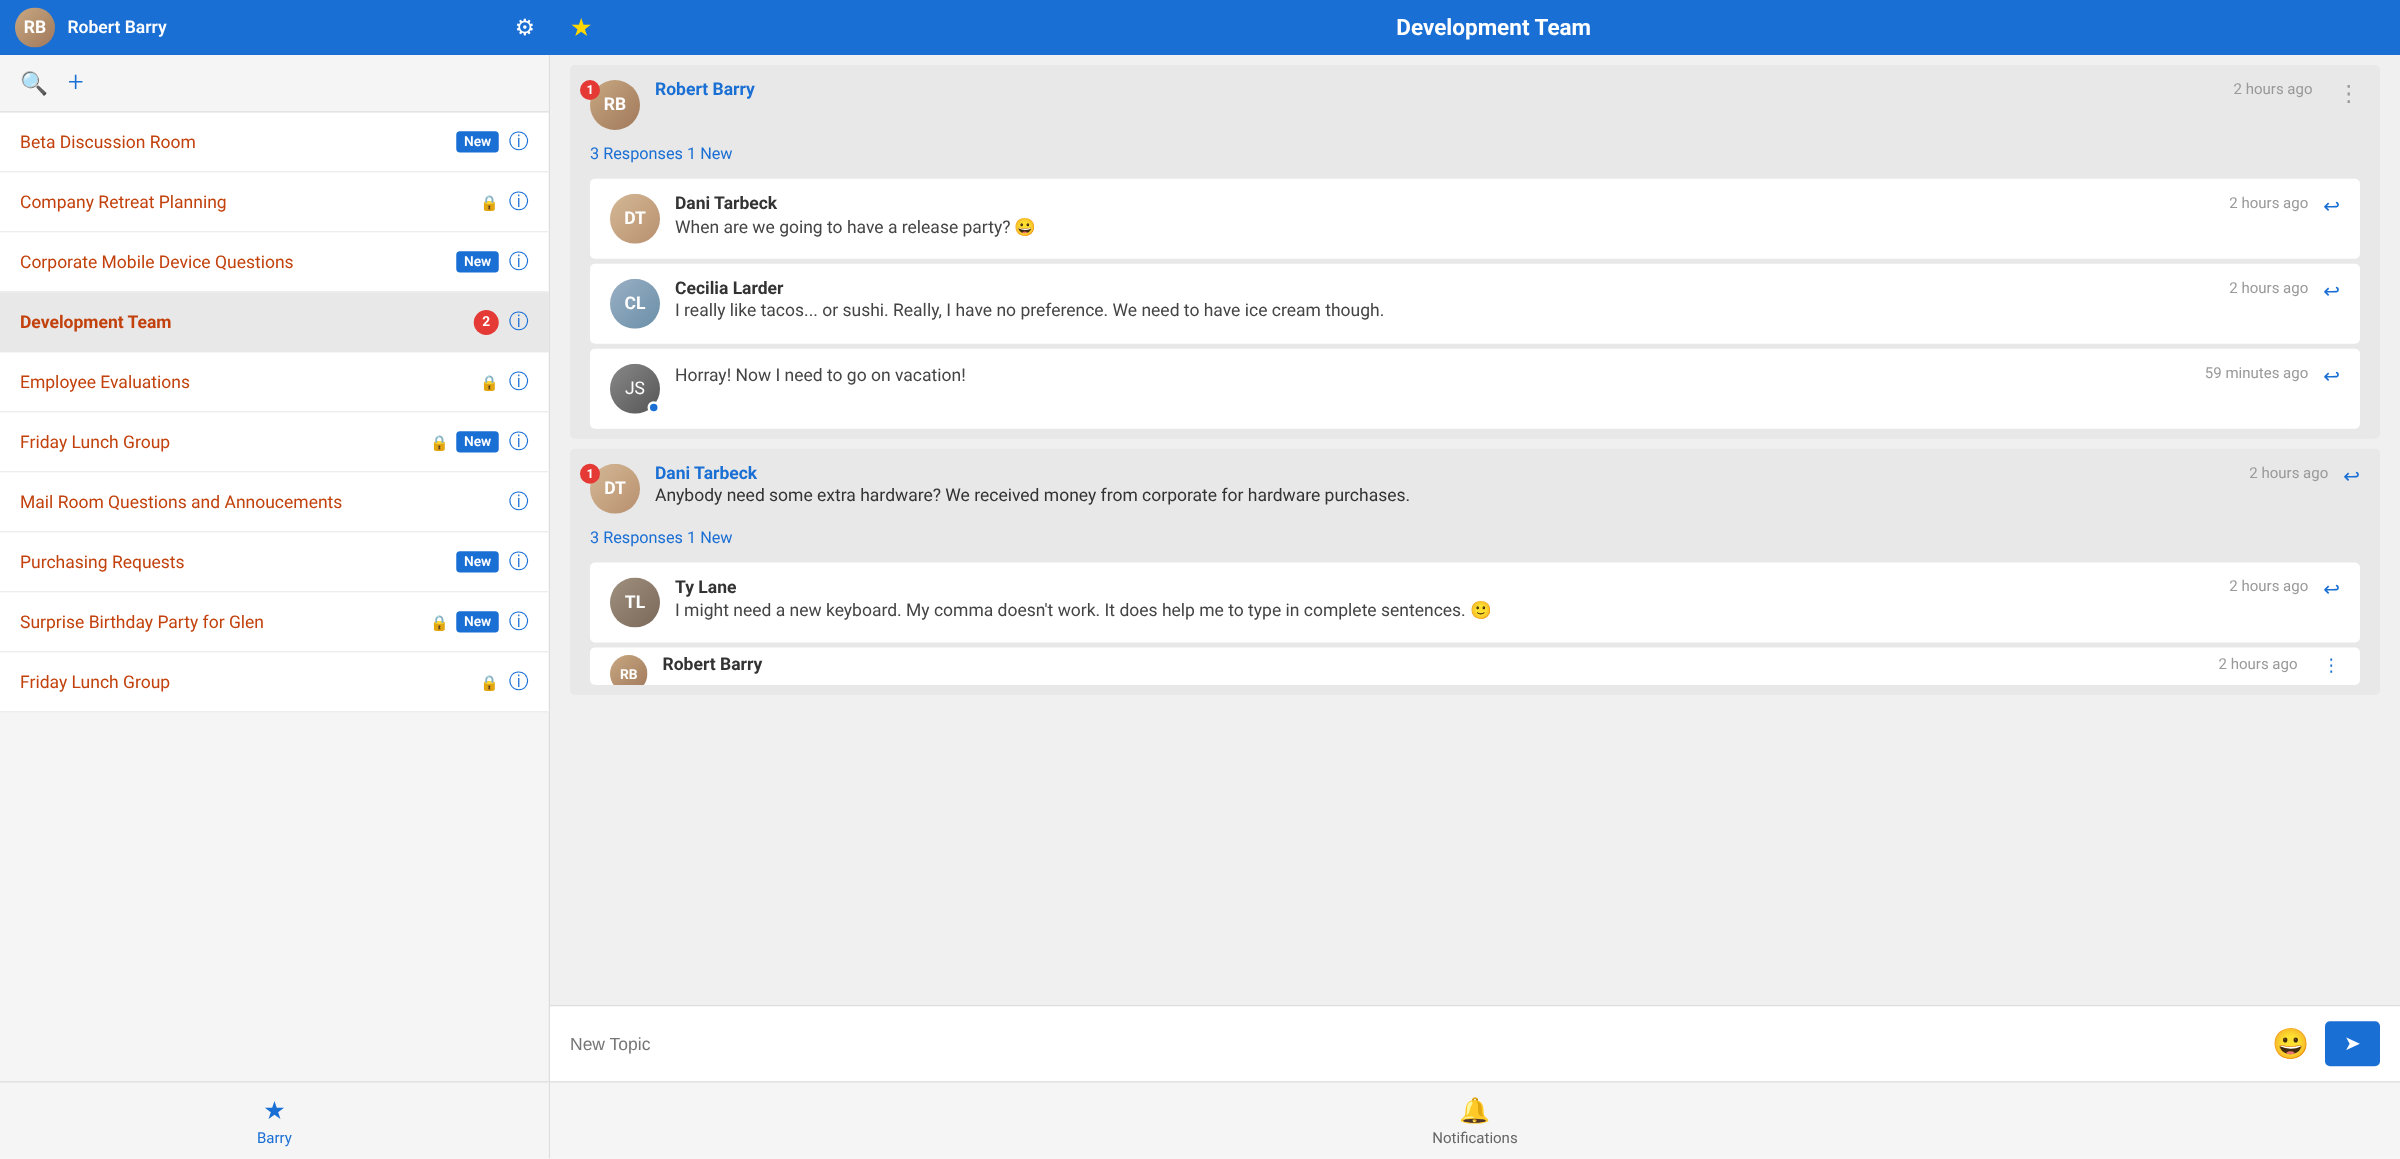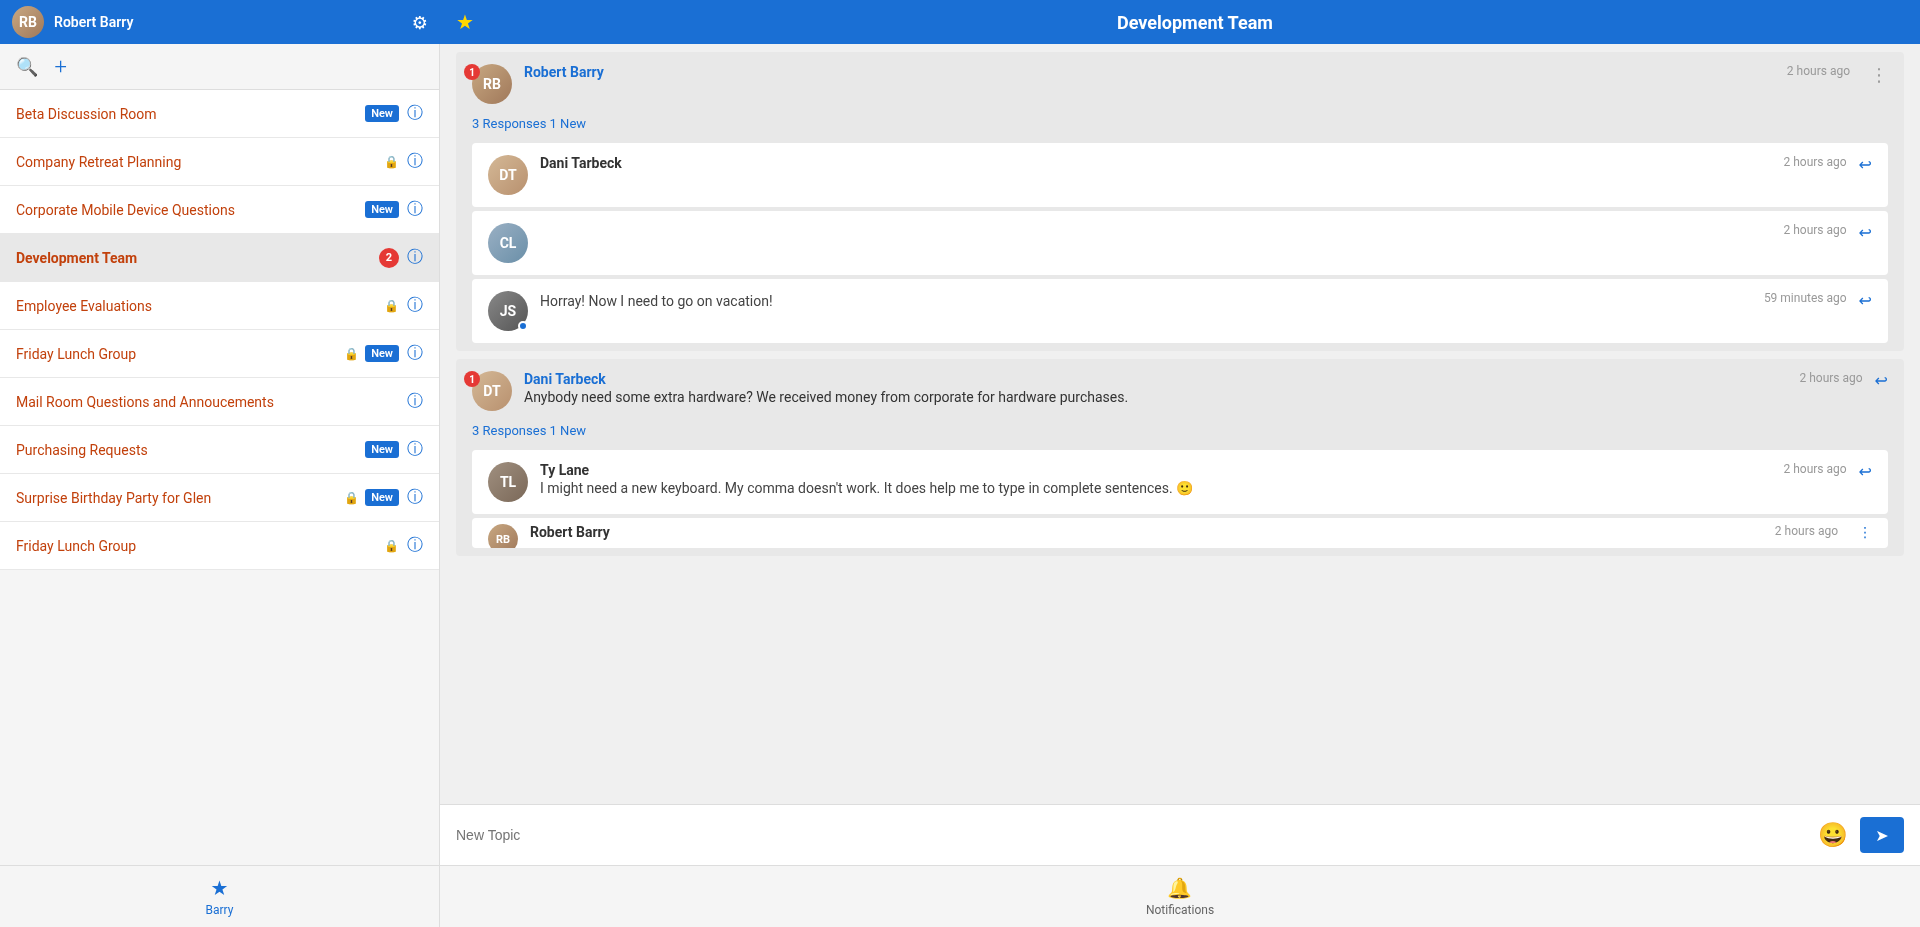--- a/index.html
+++ b/index.html
@@ -225,21 +225,21 @@
       right: 0;
       width: 10px;
       height: 10px;
       background: #1a6fd4;
       border-radius: 50%;
       border: 2px solid white;
     }
     .reply-avatar-wrapper { position: relative; width: 40px; height: 40px; flex-shrink: 0; }
     .avatar-dani { background: linear-gradient(135deg, #d4b896, #b8906e); display: flex; align-items: center; justify-content: center; font-size: 14px; color: white; font-weight: bold; width: 100%; height: 100%; text-align: center; }
     .avatar-cecilia { background: linear-gradient(135deg, #9ab0c4, #6a8fa8); display: flex; align-items: center; justify-content: center; font-size: 14px; color: white; font-weight: bold; width: 100%; height: 100%; }
-    .avatar-jon { background: linear-gradient(135deg, #888, #555); display: flex; align-items: center; justify-content: center; font-size: 14px; color: white; font-weight: bold; width: 100%; height: 100%; }
+    .avatar-jon { background: linear-gradient(135deg, #888, #555); display: flex; align-items: center; justify-content: center; font-size: 14px; color: white; font-weight: normal; width: 100%; height: 100%; }
     .avatar-ty { background: linear-gradient(135deg, #a09080, #7a6858); display: flex; align-items: center; justify-content: center; font-size: 14px; color: white; font-weight: bold; width: 100%; height: 100%; }
     .reply-content { flex: 1; }
     .reply-author { font-size: 14px; font-weight: 700; color: #333; }
     .reply-text { font-size: 14px; color: #444; margin-top: 2px; }
     .reply-timestamp { font-size: 12px; color: #999; margin-left: auto; flex-shrink: 0; }
 
     
     .chat-input-area {
       background: white;
       border-top: 1px solid #ddd;
@@ -403,30 +403,35 @@
         <div class="thread-responses">3 Responses 1 New</div>
 
         <div class="reply-card">
           <div class="reply-avatar-wrapper">
             <div class="reply-avatar">
               <div class="avatar-dani">DT</div>
             </div>
           </div>
           <div class="reply-content">
             <div class="reply-author">Dani Tarbeck</div>
+            <div class="reply-text">When are we going to have a release party? 😀</div>
           </div>
           <span class="reply-timestamp">2 hours ago</span>
           <span class="reply-icon">↩</span>
         </div>
 
         <div class="reply-card">
           <div class="reply-avatar-wrapper">
             <div class="reply-avatar">
               <div class="avatar-cecilia">CL</div>
             </div>
+          </div>
+          <div class="reply-content">
+            <div class="reply-author">Cecilia Larder</div>
+            <div class="reply-text">I really like tacos... or sushi. Really, I have no preference. We need to have ice cream though.</div>
           </div>
           <span class="reply-timestamp">2 hours ago</span>
           <span class="reply-icon">↩</span>
         </div>
 
         <div class="reply-card" style="margin-bottom: 8px;">
           <div class="reply-avatar-wrapper">
             <div class="reply-avatar">
               <div class="avatar-jon">JS</div>
             </div>

